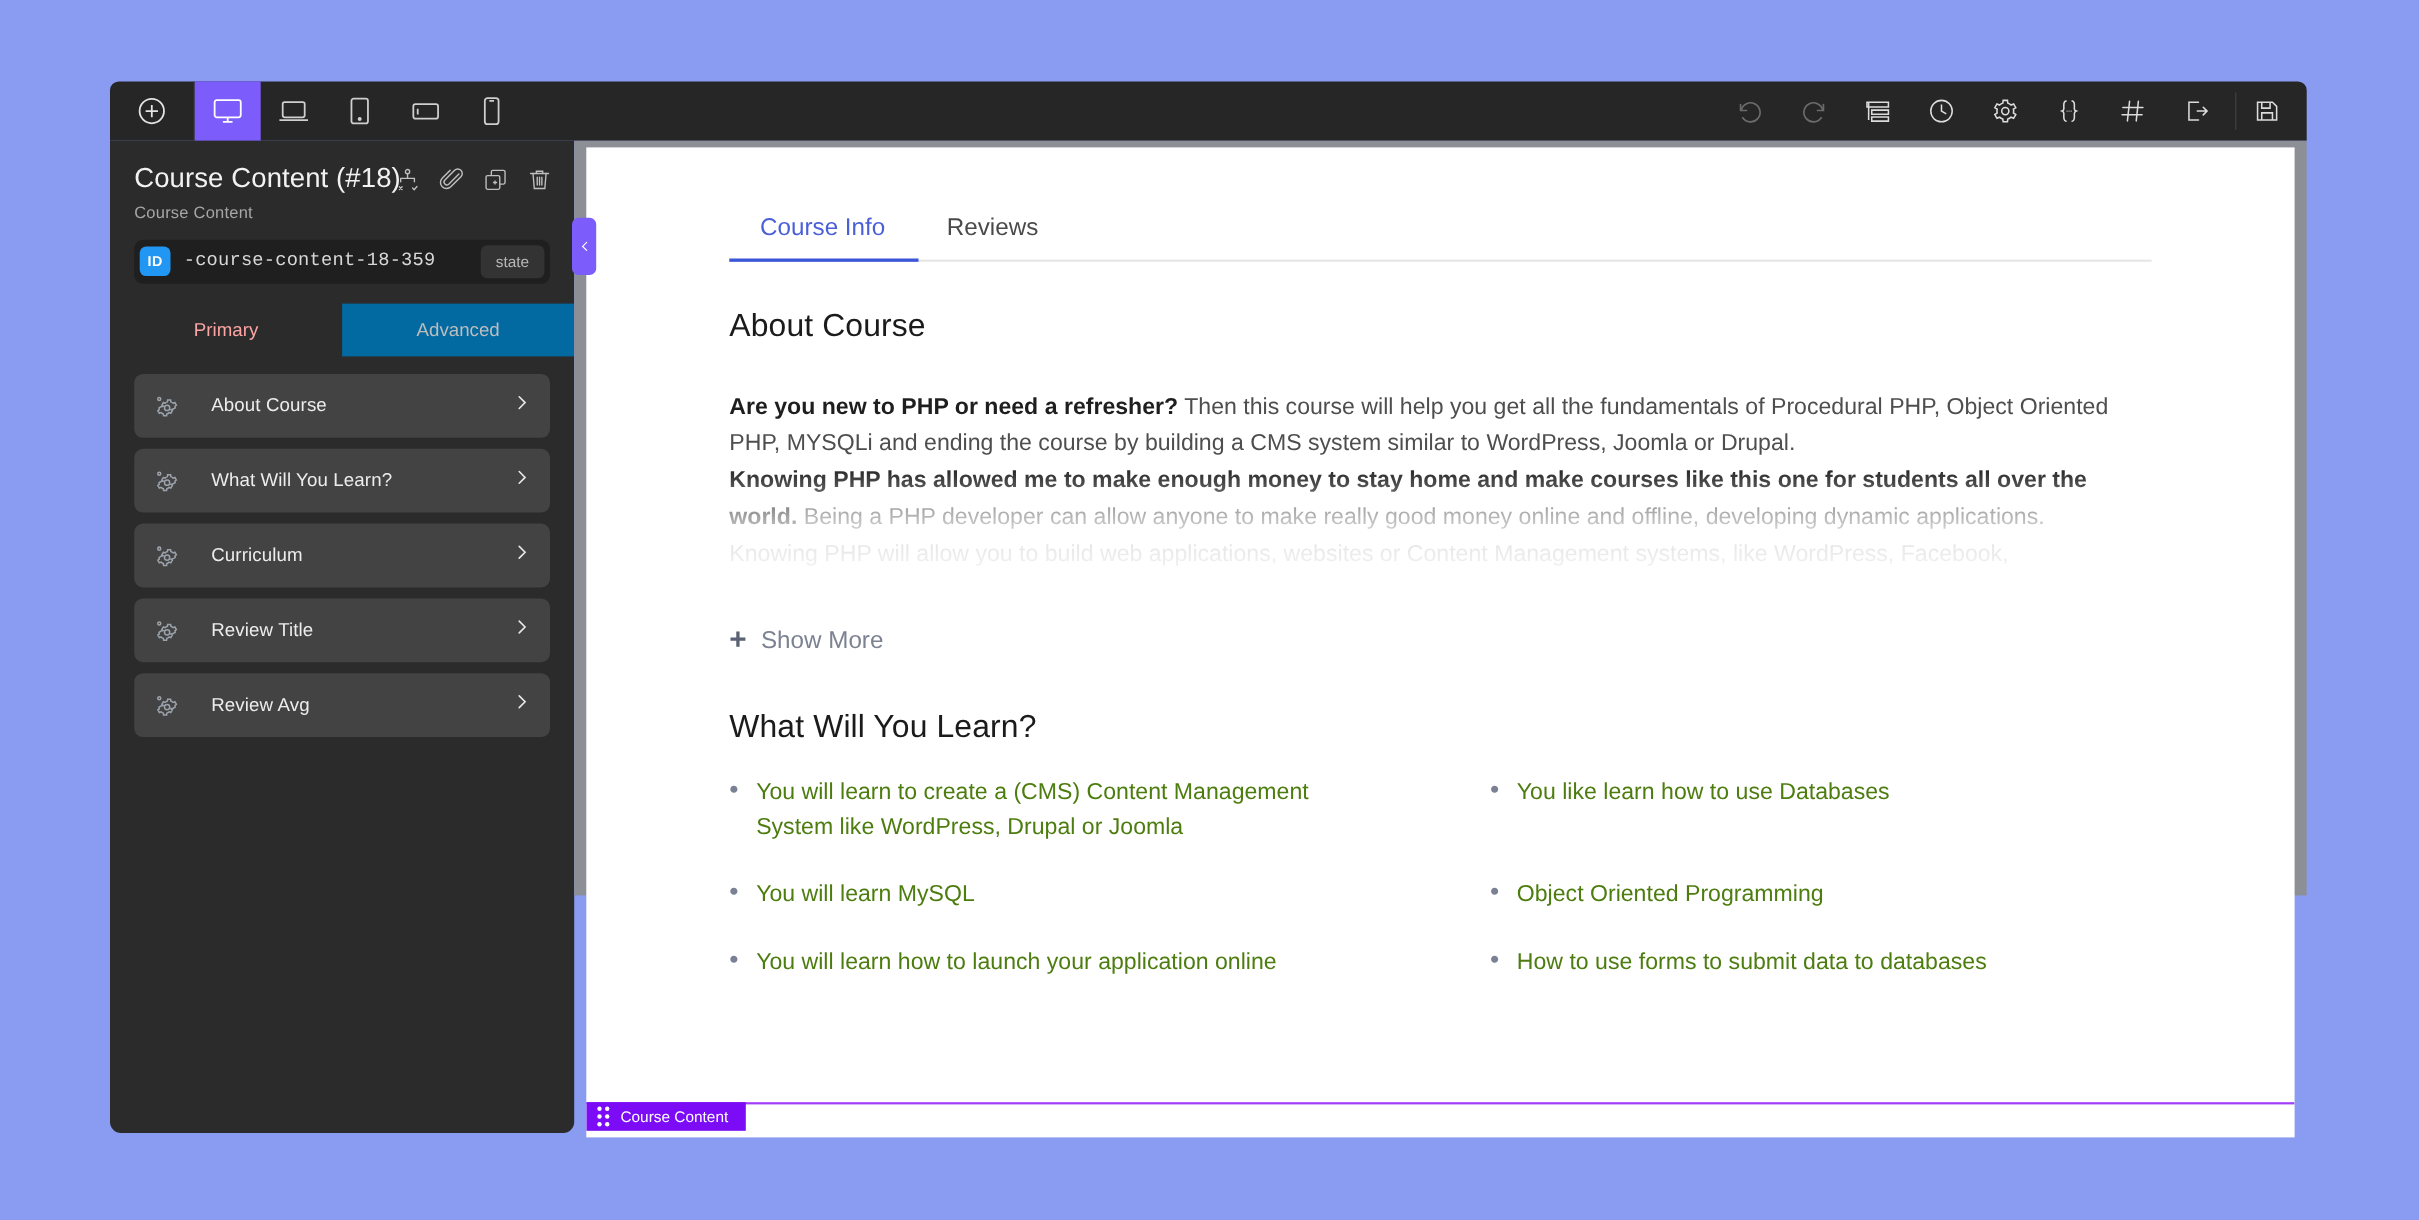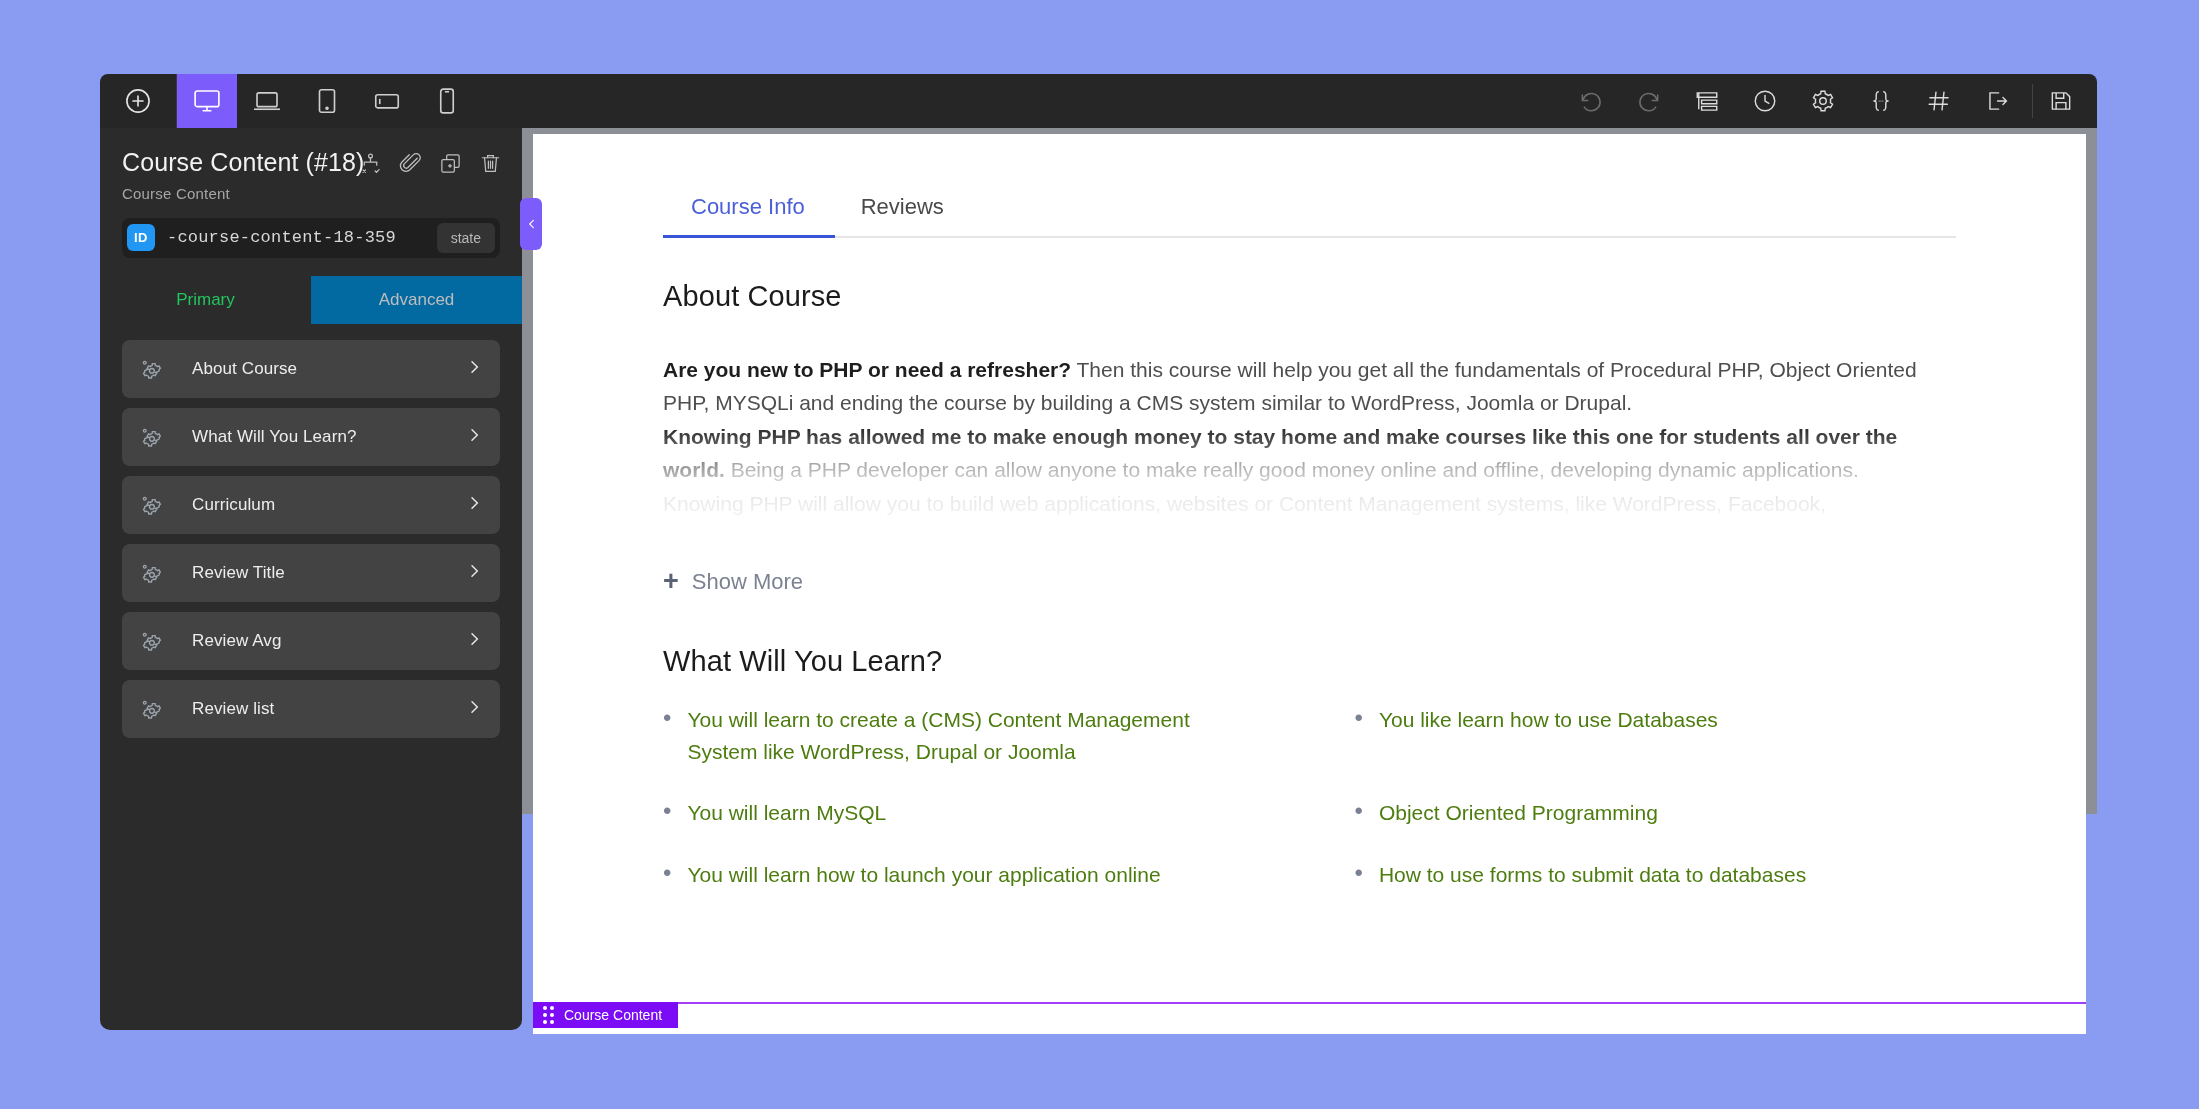--- a/index.html
+++ b/index.html
@@ -105,21 +105,21 @@
     display: flex; align-items: center; padding: 0 14px;
     cursor: pointer;
   }
 
   
   #panel-tabs { display: flex; margin-top: 18px; height: 48px; }
   .ptab {
     flex: 1; display: flex; align-items: center; justify-content: center;
     font-size: 17px; cursor: pointer;
   }
-  .ptab.active { background: #2b2b2b; color: #22c55e; }
+  .ptab.active { background: #2b2b2b; color: #fca5a5; }
   .ptab.inactive { background: #0369a1; color: #bdbdbd; }
 
   
   #item-list { padding: 16px 22px 0 22px; }
   .list-item {
     height: 58px;
     background: #434343;
     border-radius: 8px;
     margin-bottom: 10px;
     display: flex; align-items: center;
@@ -462,35 +462,20 @@
           </svg>
         </span>
         <span class="li-label">Review Avg</span>
         <span class="li-chevron">
           <svg width="16" height="16" viewBox="0 0 24 24" fill="none" stroke="#e8e8e8" stroke-width="2.2" stroke-linecap="round">
               <path d="M9 4l8 8-8 8"></path>
             </svg>
         </span>
       </div>
 
-      <div class="list-item">
-        <span class="li-icon">
-          <svg width="22" height="22" viewBox="0 0 24 24" fill="none" stroke="#9aa2ac" stroke-width="1.5">
-            <circle cx="5.2" cy="5.2" r="1.5"></circle>
-              <circle cx="13" cy="14" r="2.6"></circle>
-            <path d="M21 14a8 8 0 0 0-.2-1.7l1.4-1-1.5-2.6-1.7.7a8 8 0 0 0-2.3-1.4l-.2-1.8h-3l-.2 1.8a8 8 0 0 0-2.3 1.4l-1.7-.7-1.5 2.6 1.4 1A8 8 0 0 0 5 14a8 8 0 0 0 .2 1.7l-1.4 1 1.5 2.6 1.7-.7a8 8 0 0 0 2.3 1.4l.2 1.8h3l.2-1.8a8 8 0 0 0 2.3-1.4l1.7.7 1.5-2.6-1.4-1A8 8 0 0 0 21 14z"></path>
-          </svg>
-        </span>
-        <span class="li-label">Review list</span>
-        <span class="li-chevron">
-          <svg width="16" height="16" viewBox="0 0 24 24" fill="none" stroke="#e8e8e8" stroke-width="2.2" stroke-linecap="round">
-              <path d="M9 4l8 8-8 8"></path>
-            </svg>
-        </span>
-      </div>
 
     </div>
   </div>
 
   <div id="canvas-wrap">
     <div id="collapse-tab">
       <svg width="11" height="16" viewBox="0 0 24 24" fill="none" stroke="#ffffff" stroke-width="2.4" stroke-linecap="round">
           <path d="M16 4l-8 8 8 8"></path>
         </svg>
     </div>

